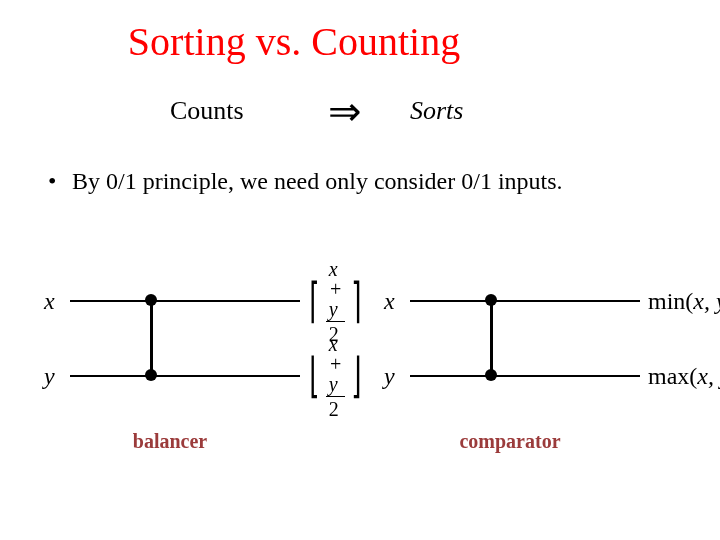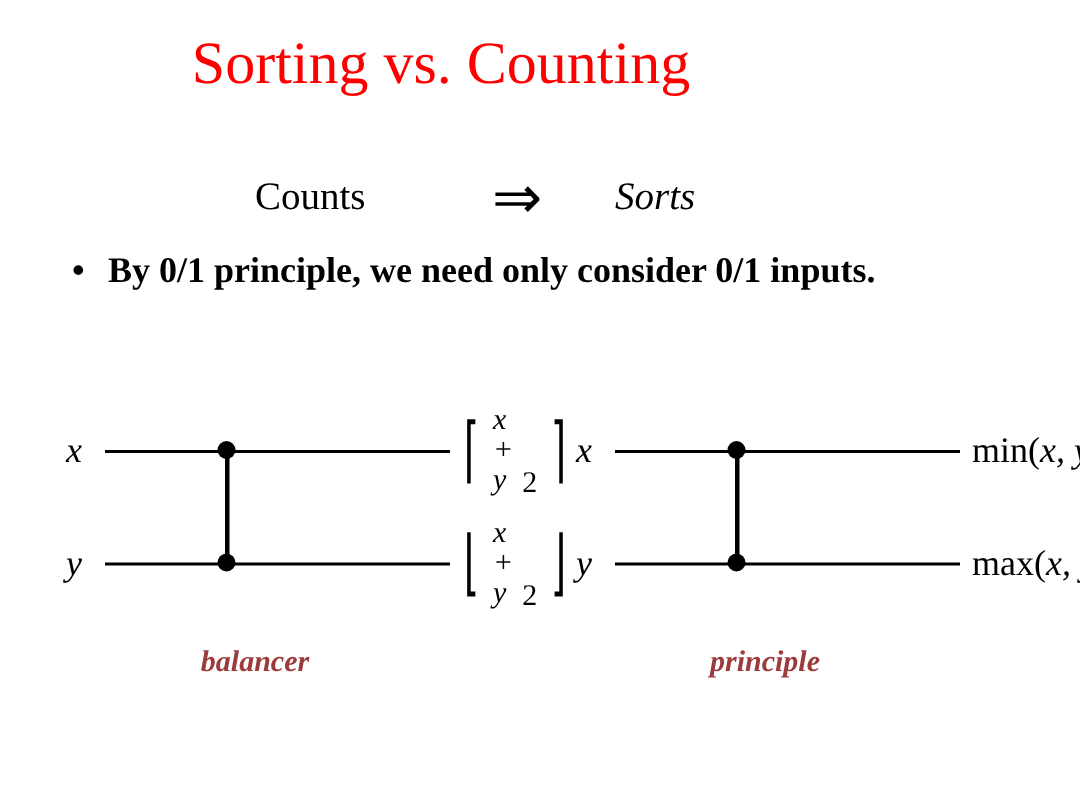--- a/index.html
+++ b/index.html
@@ -20,21 +20,21 @@
     position: absolute;
     top: 18px;
     left: 0;
     width: 588px;
     text-align: center;
     font-size: 40px;
     color: #ff0000;
   }
   .row-implies {
     position: absolute;
-    top: 116px;
+    top: 96px;
     left: 0;
     width: 616px;
     height: 40px;
   }
   .counts {
     position: absolute;
     left: 170px;
     top: 0;
     font-size: 26px;
   }
@@ -50,21 +50,20 @@
     left: 410px;
     top: 0;
     font-size: 26px;
     font-style: italic;
   }
   .bullet {
     position: absolute;
     top: 168px;
     left: 48px;
     font-size: 24px;
-    font-weight: bold;
   }
   .bullet .dot {
     display: inline-block;
     width: 18px;
   }
 
   
   .diagram {
     position: absolute;
     top: 270px;
@@ -113,21 +112,20 @@
 
   .caption {
     position: absolute;
     top: 160px;
     left: 0;
     width: 260px;
     text-align: center;
     font-size: 20px;
     font-weight: bold;
     color: #9b3b3b;
-    font-style: italic;
   }
 
   .outR {
     position: absolute;
     left: 268px;
     font-size: 24px;
     white-space: nowrap;
   }
   .outR.top { top: 18px; }
   .outR.bot { top: 93px; }
@@ -146,21 +144,22 @@
   .math-out.bot { top: 79px; }
   .bracket {
     font-size: 48px;
     line-height: 48px;
     font-family: "Cambria Math","STIXGeneral",serif;
     transform: scaleX(0.55);
     display: inline-block;
   }
   .frac {
     display: inline-flex;
-    align-items: flex-end;
+    flex-direction: column;
+    align-items: flex-start;
     font-size: 20px;
     font-style: italic;
     line-height: 1;
     margin: 0 2px;
   }
   .frac .num { padding: 0 3px 2px 3px; }
   .frac .bar { width: 100%; border-top: 1.5px solid #000; }
   .frac .den { padding: 2px 3px 0 3px; font-style: normal; }
 </style>
 </head>
@@ -224,16 +223,16 @@
     <div class="lblL top">x</div>
     <div class="lblL bot">y</div>
 
     <div class="outR top">
       <span class="fn">min</span><span class="fn">(</span><span class="ital">x, y</span>
     </div>
     <div class="outR bot">
       <span class="fn">max</span><span class="fn">(</span><span class="ital">x, y</span>
     </div>
 
-    <div class="caption">principle</div>
+    <div class="caption">comparator</div>
   </div>
 
 </div>
 
 </body></html>

